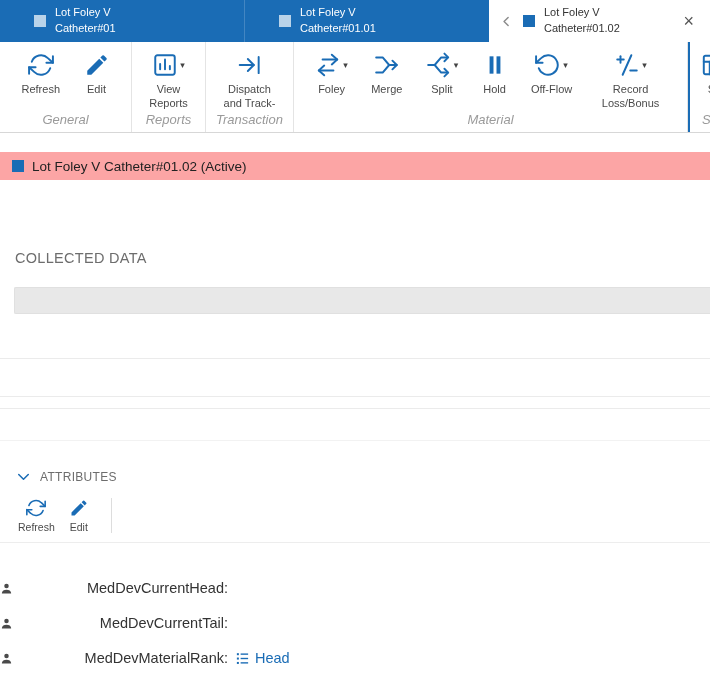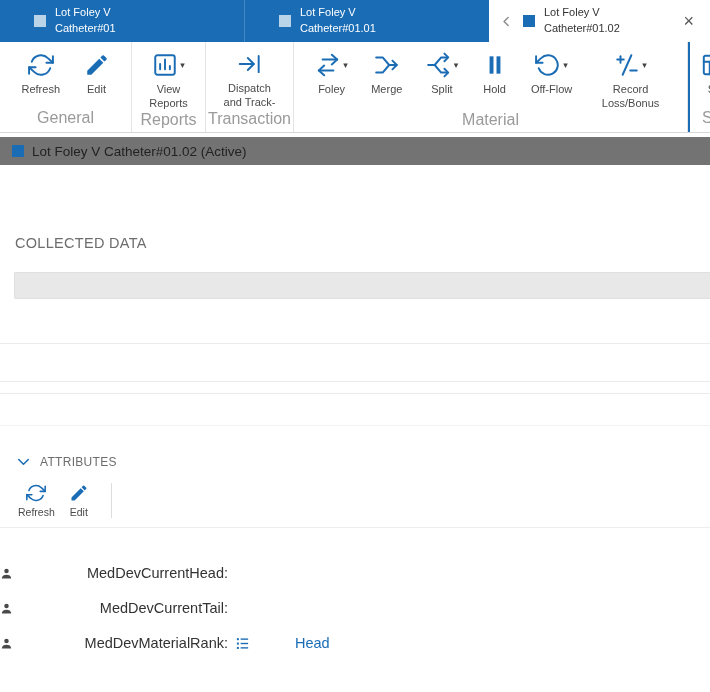--- a/index.html
+++ b/index.html
@@ -19,36 +19,36 @@
   .tab-text { display:flex; flex-direction:column; font-size:11px; line-height:1.42; white-space:nowrap; }
   .tab.active { background:#fff; color:#333; padding-left:10px; }
   .tab.active .tab-sq { background:var(--blue); }
   .tab-chevron { display:flex; margin-right:10px; flex:none; }
   .tab-close { margin-left:auto; margin-right:16px; font-size:18px; color:#555; line-height:1; cursor:pointer; }
 
   
   .ribbon { display:flex; height:91px; background:#fff; border-bottom:1px solid #d7d7d7; overflow:hidden; }
   .rgroup { display:flex; flex-direction:column; border-right:1px solid #e4e4e4; flex:none; }
   .rbtns { display:flex; flex:1; align-items:flex-start; justify-content:space-evenly; padding-top:9px; }
-  .rgroup-label { text-align:center; font-size:16px; color:#9a9a9a; padding-bottom:5px; }
+  .rgroup-label { text-align:center; font-size:13px; color:#9a9a9a; padding-bottom:5px;font-style:italic; }
   .rbtn { display:flex; flex-direction:column; align-items:center; cursor:pointer; padding:0 2px; }
   .rtop { display:flex; align-items:center; height:28px; }
   .rtop svg { width:26px; height:26px; color:var(--blue); }
   .caret { font-size:9px; color:#444; margin-left:2px; }
   .rlabel { font-size:11px; color:#4a4a4a; text-align:center; line-height:1.25; margin-top:4px; max-width:64px; }
   .g-general { width:132px; }
   .g-reports { width:74px; }
   .g-transaction { width:88px;justify-content:center; }
   .g-material { width:394px; }
   .g-storage { width:90px; border-left:2px solid var(--blue); border-right:none; }
   .g-storage .rbtns { justify-content:flex-start; padding-left:8px; }
   .g-storage .rgroup-label { text-align:left; padding-left:12px; }
 
   
-  .statusbar { height:28px; background:#737373; display:flex; align-items:center; padding:0 12px; margin-top:4px; }
+  .statusbar { height:28px; background:#fca5a5; display:flex; align-items:center; padding:0 12px; margin-top:19px; }
   .status-sq { width:12px; height:12px; background:var(--blue); margin-right:8px; flex:none; }
   .status-title { font-size:13.5px; color:#222; }
 
   
   .cd-title { margin:70px 0 0 15px; font-size:14.5px; line-height:16px; color:#6d6d6d; letter-spacing:.3px; }
   .cd-bar { margin:21px 0 0 14px; height:27px; background:#e8e8e8; border:1px solid #e0e0e0; border-right:none; border-radius:2px 0 0 2px; }
   .hline { height:1px; background:#ebebeb; }
   .hl-a { margin-top:44px; }
   .hl-b { margin-top:37px; }
   .hl-c { margin-top:11px; }
@@ -62,21 +62,21 @@
   .sbtn { display:flex; flex-direction:column; align-items:center; margin-right:14px; cursor:pointer; }
   .sbtn svg { width:20px; height:20px; color:var(--blue); }
   .slabel { font-size:10.5px; color:#4a4a4a; margin-top:3px; }
   .vdiv { width:1px; background:#ddd; margin-left:8px; }
   .attr-rows { margin-top:34px; }
   .attr-row { display:flex; align-items:center; height:22px; margin-bottom:13px; }
   .attr-label { width:228px; display:flex; justify-content:space-between; align-items:center; font-size:14.5px; color:#333; white-space:nowrap; }
   .attr-label svg { width:13px; height:13px; margin-right:3px; color:#4a4a4a; flex:none; }
   .attr-value { display:flex; align-items:center; margin-left:7px; font-size:14.5px; color:var(--blue); }
   .attr-value svg { width:15px; height:15px; margin-right:5px; color:var(--blue); }
-  .link { cursor:pointer;gap:40px; }
+  .link { cursor:pointer; }
 </style>
 </head>
 <body>
 
 <div class="tabbar">
   <div class="tab">
     <span class="tab-sq"></span>
     <span class="tab-text">
       <span>Lot Foley V</span>
       <span>Catheter#01</span>

